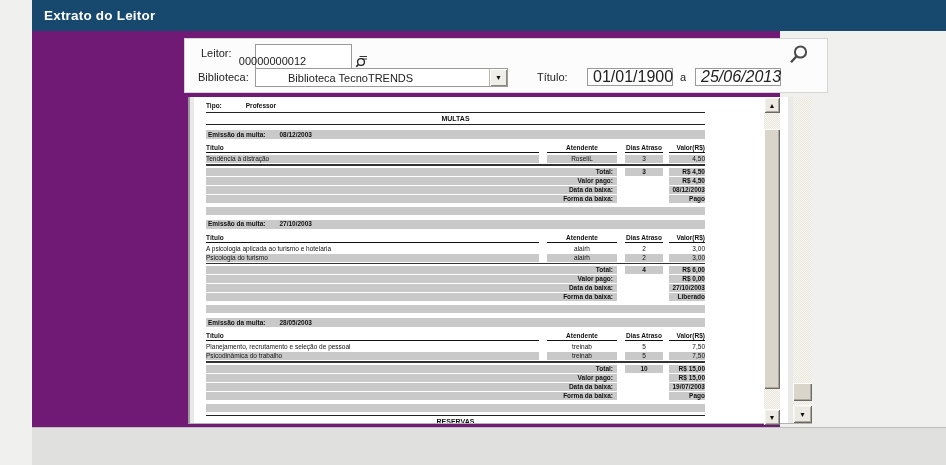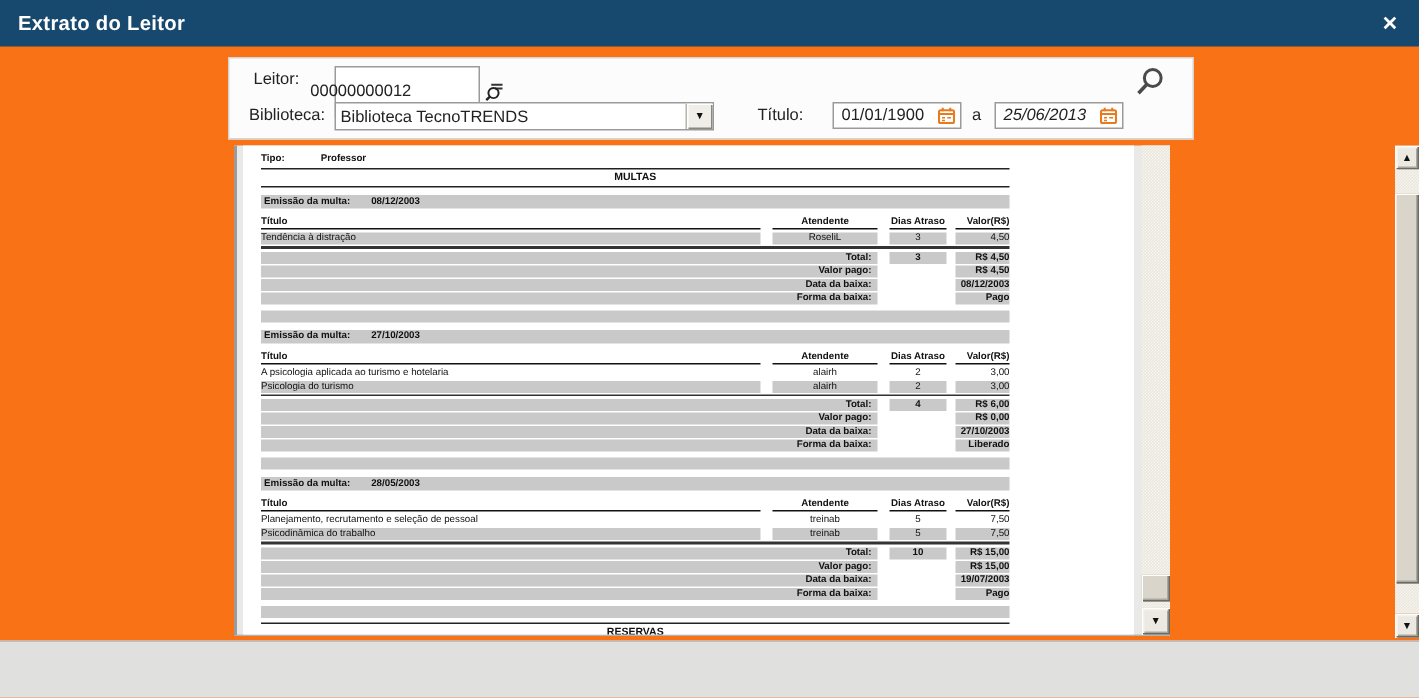--- a/index.html
+++ b/index.html
@@ -1,39 +1,39 @@
 <!DOCTYPE html>
 <html><head>
 <meta charset="utf-8">
 <style>
   html,body{margin:0;padding:0;}
   body{width:946px;height:465px;overflow:hidden;font-family:"Liberation Sans",sans-serif;background:#f0f1ef;}
-  .dialog{position:relative;width:946px;height:465px;background:#f97316;}
+  .dialog{position:relative;width:748px;height:465px;background:#701a75;margin-left:32px;}
 
   
   .titlebar{position:absolute;left:0;top:0;width:946px;height:31px;background:#17496e;color:#fff;
             display:flex;align-items:center;justify-content:space-between;padding:0 14px 0 12px;box-sizing:border-box;}
   .titlebar .ttl{font-size:13.5px;font-weight:bold;letter-spacing:.2px;}
   .titlebar .close{font-size:13px;font-weight:bold;cursor:pointer;line-height:1;}
 
   
   .panel{position:absolute;left:152px;top:38px;width:644px;height:55px;background:#fcfcfc;border:1px solid #d5d5d5;box-sizing:border-box;}
   .panel .lbl{position:absolute;font-size:11px;color:#222;}
   .leitor-box{position:absolute;left:70px;top:5px;width:97px;height:18px;border:1px solid #9a9a9a;background:#fff;
               display:flex;align-items:center;justify-content:center;padding:16px 2px;box-sizing:border-box;font-size:11px;color:#222;gap:47px;}
   .leitor-box svg{margin-left:2px;flex:0 0 auto;}
   .leitor-name{position:absolute;left:180px;top:8px;font-size:11px;color:#333;}
   .magnifier{position:absolute;right:18px;top:5px;}
   .selectbox{position:absolute;left:70px;top:29px;width:253px;height:19px;border:1px solid #9a9a9a;background:#fff;
-             display:flex;align-items:center;box-sizing:border-box;font-size:11px;color:#222;}
+             display:flex;align-items:center;box-sizing:border-box;font-size:11px;color:#222;padding-left:29px;}
   .selectbox .txt{flex:1;padding-left:3px;white-space:nowrap;overflow:hidden;}
   .dd-btn{width:17px;height:17px;background:#f0eee8;border-left:1px solid #b9b6ae;box-shadow:inset 1px 1px 0 #fff,inset -1px -1px 0 #8a8780;
           display:flex;align-items:center;justify-content:center;font-size:7px;color:#111;}
   .datebox{position:absolute;top:29px;width:86px;height:18px;border:1px solid #9a9a9a;background:#fff;
-           display:flex;align-items:center;justify-content:space-between;padding:0 3px 0 5px;box-sizing:border-box;font-size:11px;color:#222;}
+           display:flex;align-items:center;justify-content:space-between;padding:0 3px 0 5px;box-sizing:border-box;font-size:16px;color:#222;}
   .sep-a{position:absolute;left:495px;top:32px;font-size:11px;color:#222;}
 
   
   .viewport{position:absolute;left:156px;top:97px;width:622px;height:326px;border-left:2px solid #9b9b9b;border-bottom:1px solid #b4b4b4;box-sizing:content-box;background:#e9e9e7;}
   .rpt{position:absolute;left:4px;top:0;width:594px;height:326px;background:#fff;overflow:hidden;
        font-size:6.5px;line-height:8px;color:#111;padding:5px 83px 0 12px;box-sizing:border-box;}
   .tipo{display:flex;font-weight:bold;margin-bottom:2px;}
   .tipo .v{margin-left:24px;}
   .block-title{border-top:1.5px solid #222;border-bottom:1.5px solid #222;text-align:center;font-weight:bold;
                font-size:7px;height:11px;line-height:11px;margin-top:2px;}

